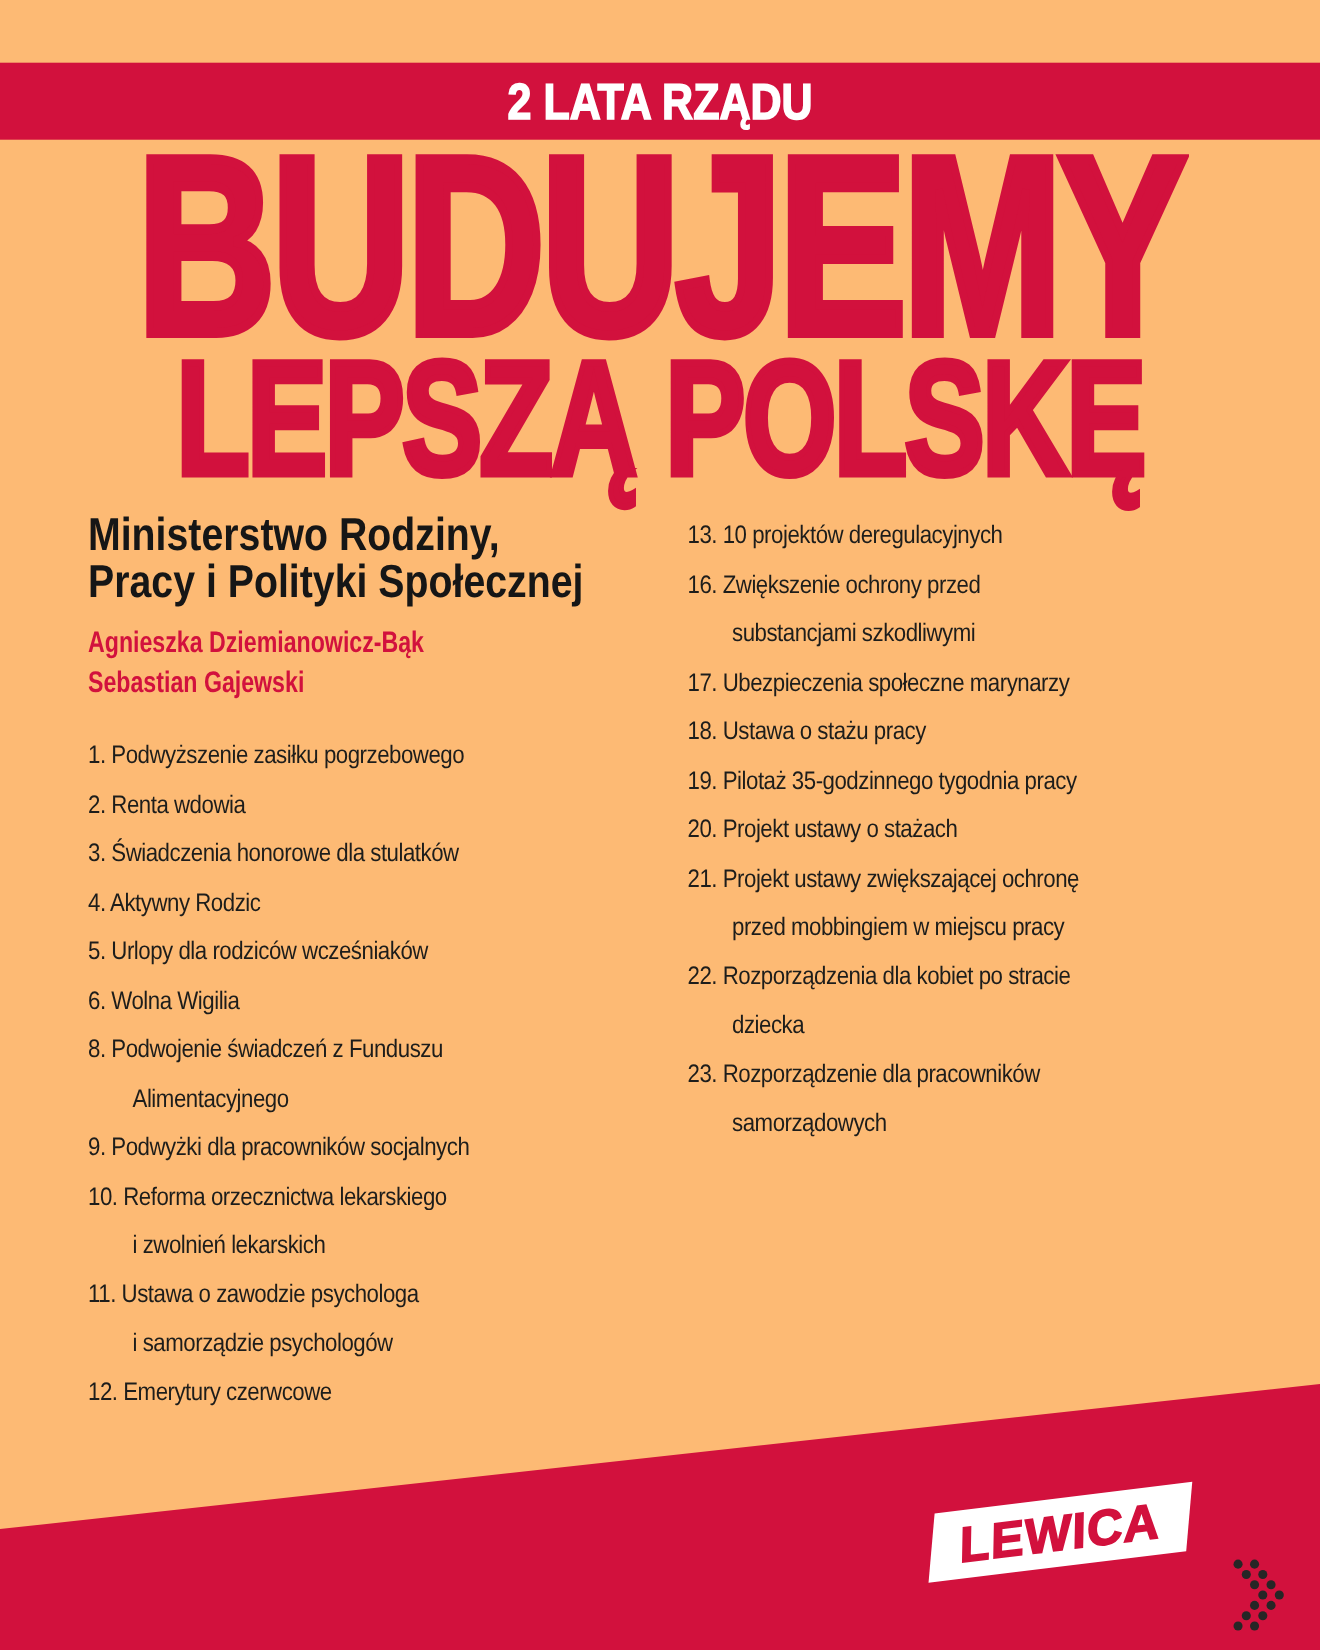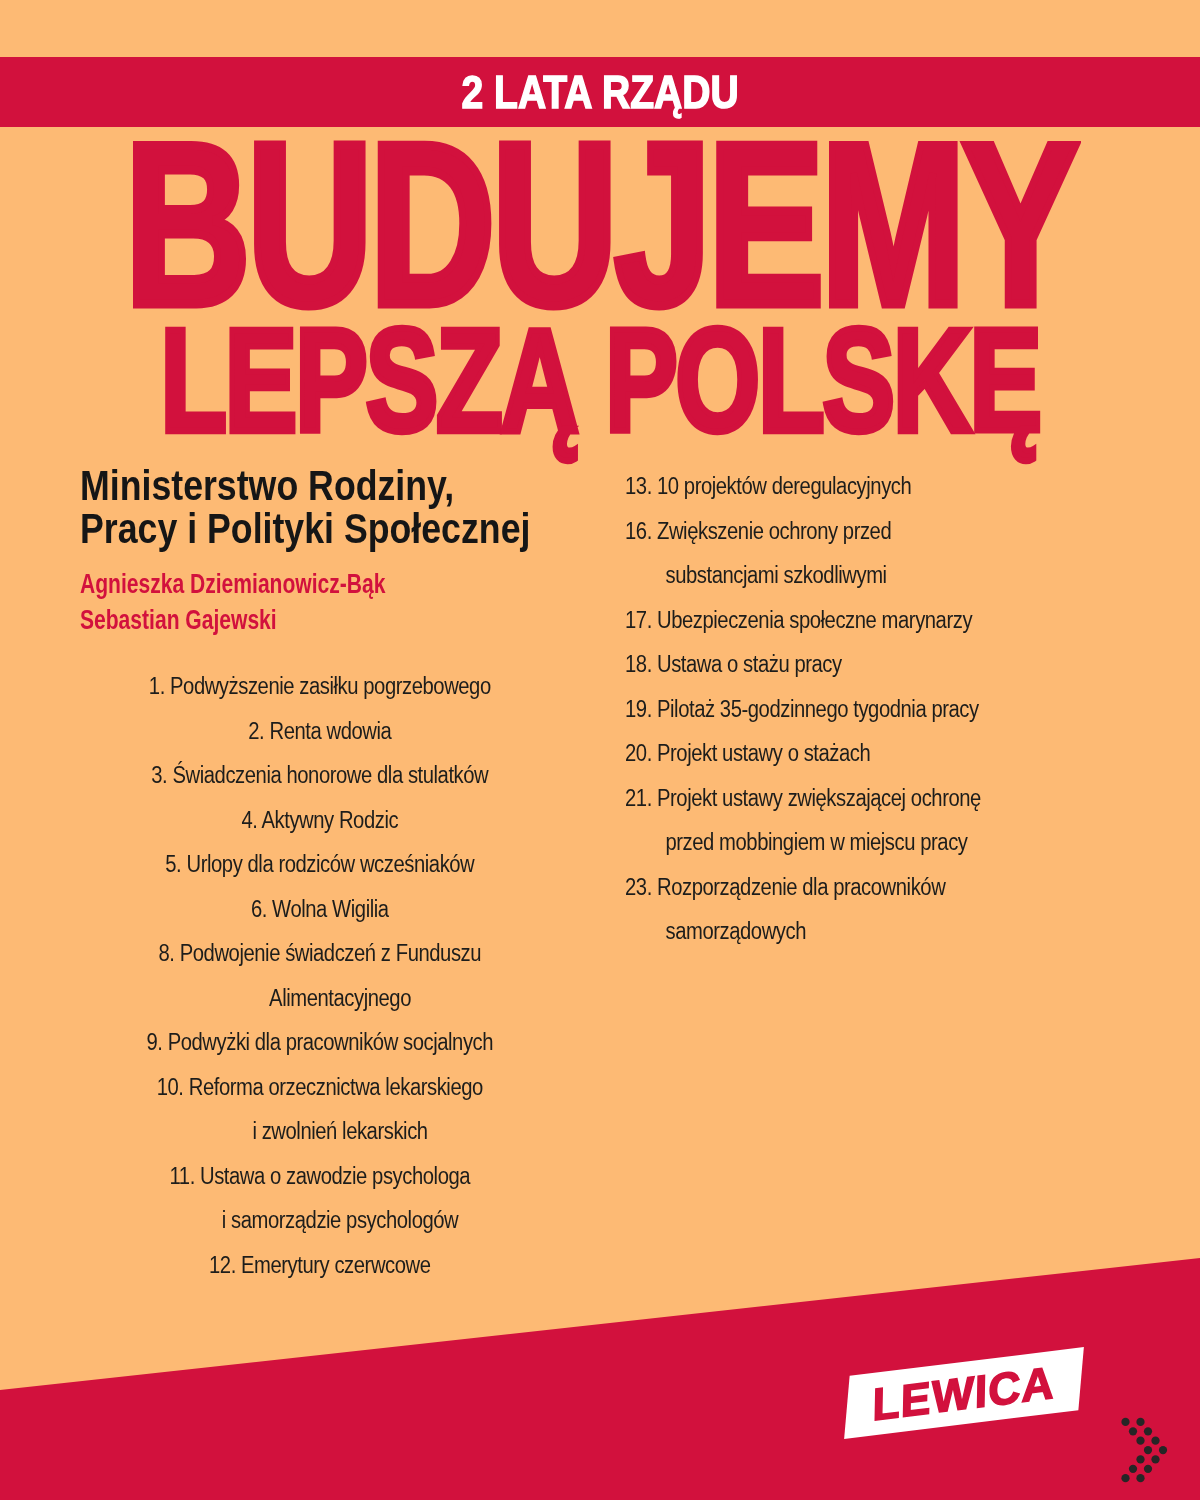--- a/index.html
+++ b/index.html
@@ -43,21 +43,21 @@
   .col-right{flex:1 1 auto;}
   .m-title{
     font-weight:bold;font-size:42px;line-height:43px;color:#161616;letter-spacing:0;
     transform:scaleX(.85);transform-origin:0 0;white-space:nowrap;
   }
   .m-names{
     margin-top:16px;color:var(--red);font-weight:bold;font-size:27px;line-height:36px;
     transform:scaleX(.78);transform-origin:0 0;white-space:nowrap;
   }
   ol.list{list-style:none;margin:0;padding:0;font-size:23px;line-height:44.5px;letter-spacing:-.5px;}
-  #list-left{margin-top:26px;text-align:center;}
+  #list-left{margin-top:26px;}
   ol.list li{margin:0;padding:0;}
   ol.list li div{
     white-space:nowrap;transform:scaleX(.88);transform-origin:0 50%;
   }
   ol.list li div.cont{padding-left:46px;}
   
   .footer-wedge{
     position:absolute;left:0;top:1230px;width:1200px;height:270px;background:var(--red);
     -webkit-clip-path:polygon(0 59.3%,100% 10.4%,100% 100%,0 100%);
     clip-path:polygon(0 59.3%,100% 10.4%,100% 100%,0 100%);
@@ -154,20 +154,24 @@
             <div>19. Pilotaż 35-godzinnego tygodnia pracy</div>
           </li>
           <li>
             <div>20. Projekt ustawy o stażach</div>
           </li>
           <li>
             <div>21. Projekt ustawy zwiększającej ochronę</div>
             <div class="cont">przed mobbingiem w miejscu pracy</div>
           </li>
           <li>
+            <div>22. Rozporządzenia dla kobiet po stracie</div>
+            <div class="cont">dziecka</div>
+          </li>
+          <li>
             <div>23. Rozporządzenie dla pracowników</div>
             <div class="cont">samorządowych</div>
           </li>
         </ol>
     </div>
   </div>
 
   <div class="footer-wedge">
     <div class="lewica-box">
       <span>LEWICA</span>

